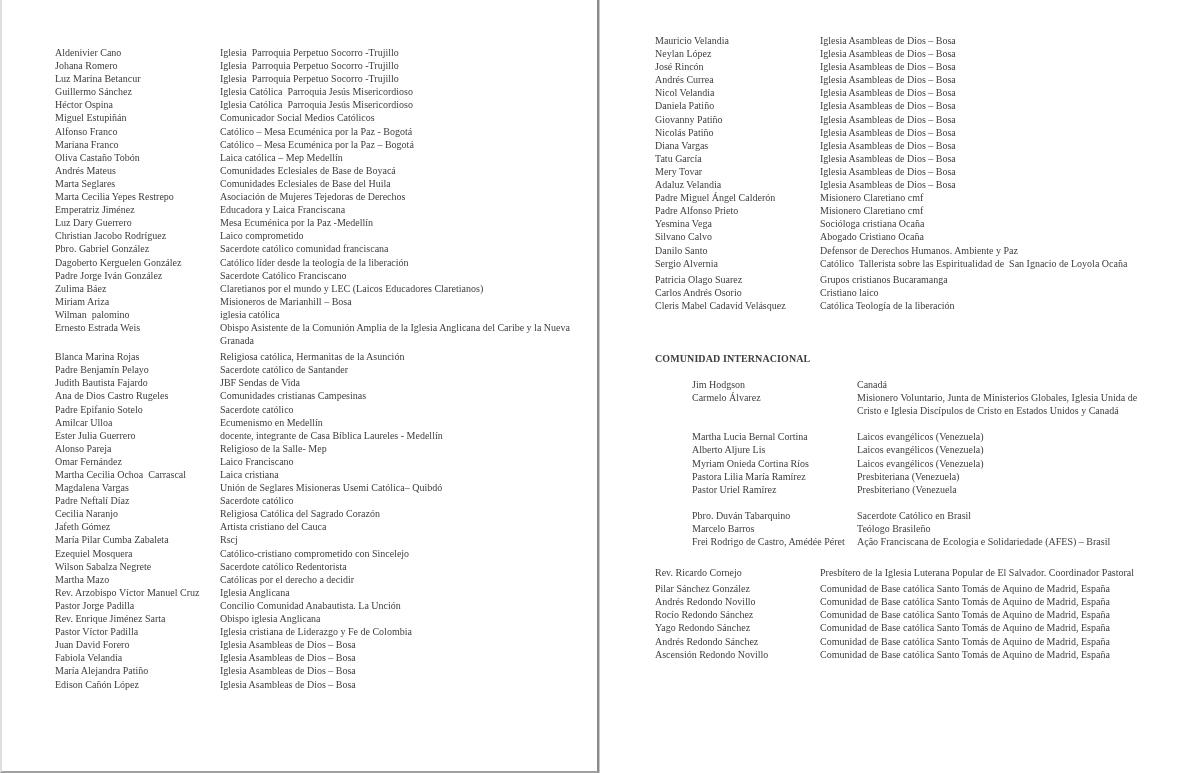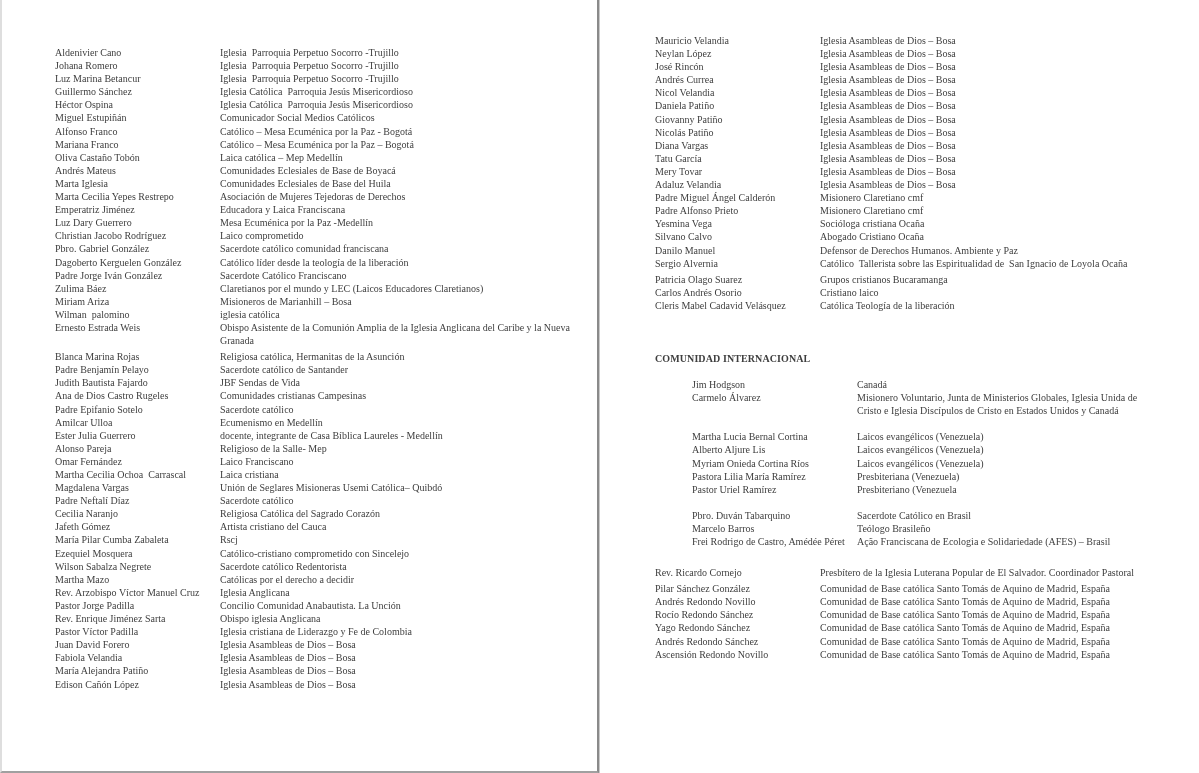--- a/index.html
+++ b/index.html
@@ -72,21 +72,21 @@
           </div>
           <div class="row">
             <div class="cell-name">Oliva Castaño Tobón</div>
             <div class="cell-affil">Laica católica – Mep Medellín</div>
           </div>
           <div class="row">
             <div class="cell-name">Andrés Mateus</div>
             <div class="cell-affil">Comunidades Eclesiales de Base de Boyacá</div>
           </div>
           <div class="row">
-            <div class="cell-name">Marta Iglesia</div>
+            <div class="cell-name">Marta Seglares</div>
             <div class="cell-affil">Comunidades Eclesiales de Base del Huila</div>
           </div>
           <div class="row">
             <div class="cell-name">Marta Cecilia Yepes Restrepo</div>
             <div class="cell-affil">Asociación de Mujeres Tejedoras de Derechos</div>
           </div>
           <div class="row">
             <div class="cell-name">Emperatriz Jiménez</div>
             <div class="cell-affil">Educadora y Laica Franciscana</div>
           </div>
@@ -296,21 +296,21 @@
           </div>
           <div class="row">
             <div class="cell-name">Yesmina Vega</div>
             <div class="cell-affil">Socióloga cristiana Ocaña</div>
           </div>
           <div class="row">
             <div class="cell-name">Silvano Calvo</div>
             <div class="cell-affil">Abogado Cristiano Ocaña</div>
           </div>
           <div class="row">
-            <div class="cell-name">Danilo Manuel</div>
+            <div class="cell-name">Danilo Santo</div>
             <div class="cell-affil">Defensor de Derechos Humanos. Ambiente y Paz</div>
           </div>
           <div class="row">
             <div class="cell-name">Sergio Alvernia</div>
             <div class="cell-affil">Católico  Tallerista sobre las Espiritualidad de  San Ignacio de Loyola Ocaña</div>
           </div>
         </div>
         <div class="block gap-tiny">
           <div class="row">
             <div class="cell-name">Patricia Olago Suarez</div>

